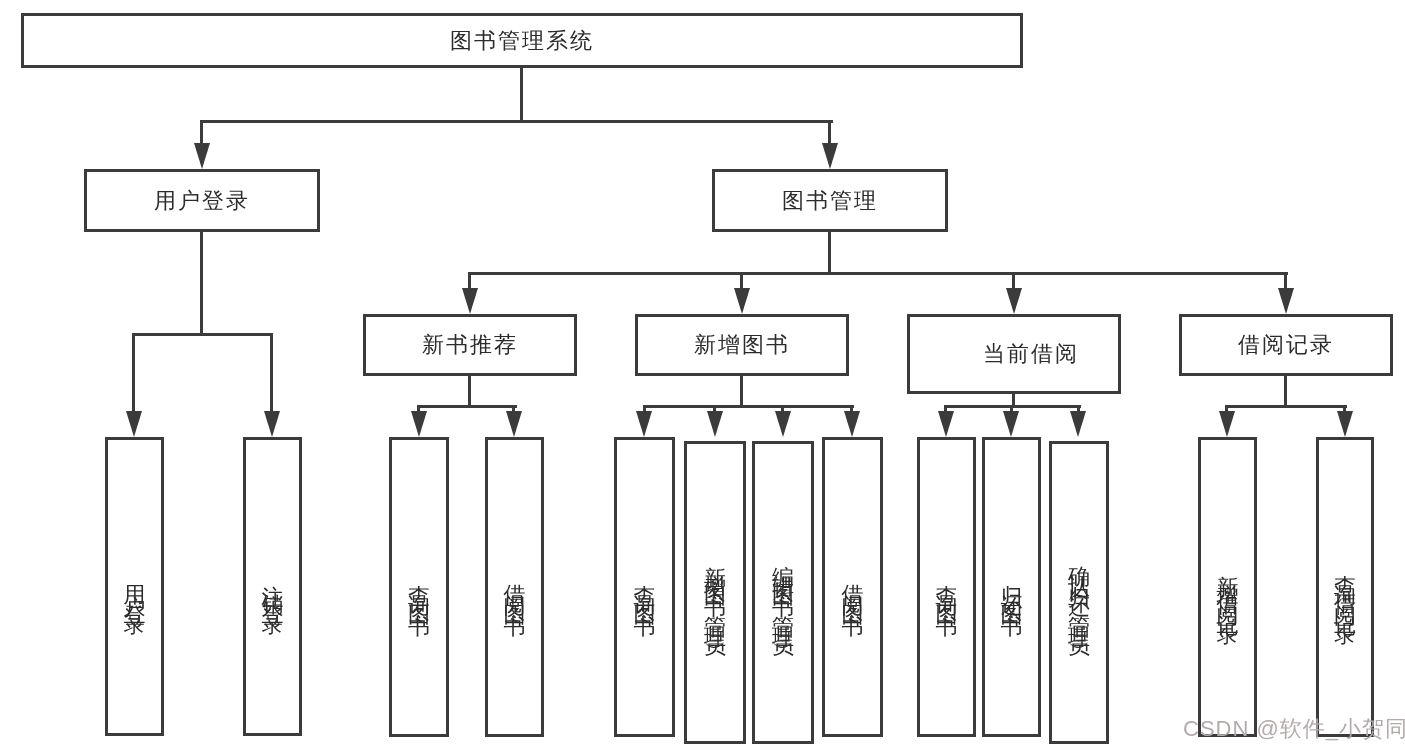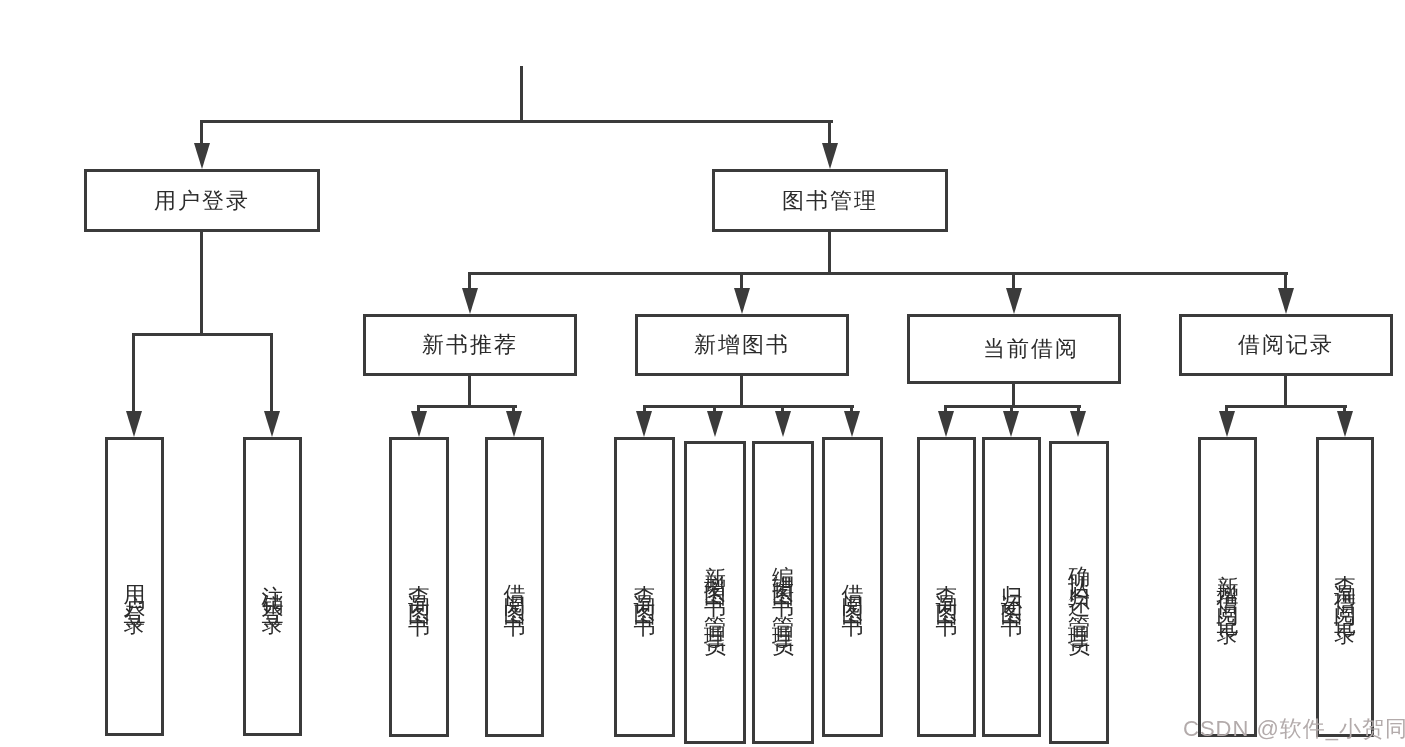--- a/index.html
+++ b/index.html
@@ -96,35 +96,38 @@
   <div class="vline" style="left:1077px;top:405px;height:10px;"></div>
   <div class="arrow" style="left:1070px;top:411px;"></div>
 
   <div class="vline" style="left:1284px;top:374px;height:34px;"></div>
   <div class="hline" style="left:1225px;top:405px;width:122px;"></div>
   <div class="vline" style="left:1225px;top:405px;height:10px;"></div>
   <div class="arrow" style="left:1219px;top:411px;"></div>
   <div class="vline" style="left:1343px;top:405px;height:10px;"></div>
   <div class="arrow" style="left:1337px;top:411px;"></div>
 
+  <div class="box" style="left:21px;top:13px;width:1002px;height:55px;">
+    <span class="hlabel">图书管理系统</span>
+  </div>
 
   <div class="box" style="left:84px;top:169px;width:236px;height:63px;">
     <span class="hlabel">用户登录</span>
   </div>
   <div class="box" style="left:363px;top:314px;width:214px;height:62px;">
     <span class="hlabel">新书推荐</span>
   </div>
 
   <div class="box" style="left:712px;top:169px;width:236px;height:63px;">
     <span class="hlabel">图书管理</span>
   </div>
   <div class="box" style="left:635px;top:314px;width:214px;height:62px;">
     <span class="hlabel">新增图书</span>
   </div>
-  <div class="box" style="left:907px;top:314px;width:214px;height:70px;padding-left:34px;">
+  <div class="box" style="left:907px;top:314px;width:214px;height:80px;padding-left:34px;">
     <span class="hlabel">当前借阅</span>
   </div>
   <div class="box" style="left:1179px;top:314px;width:214px;height:62px;">
     <span class="hlabel">借阅记录</span>
   </div>
 
   <div class="box" style="left:105px;top:437px;width:59px;height:299px;">
     <span class="vlabel">用户登录</span>
   </div>
   <div class="box" style="left:243px;top:437px;width:59px;height:299px;">

